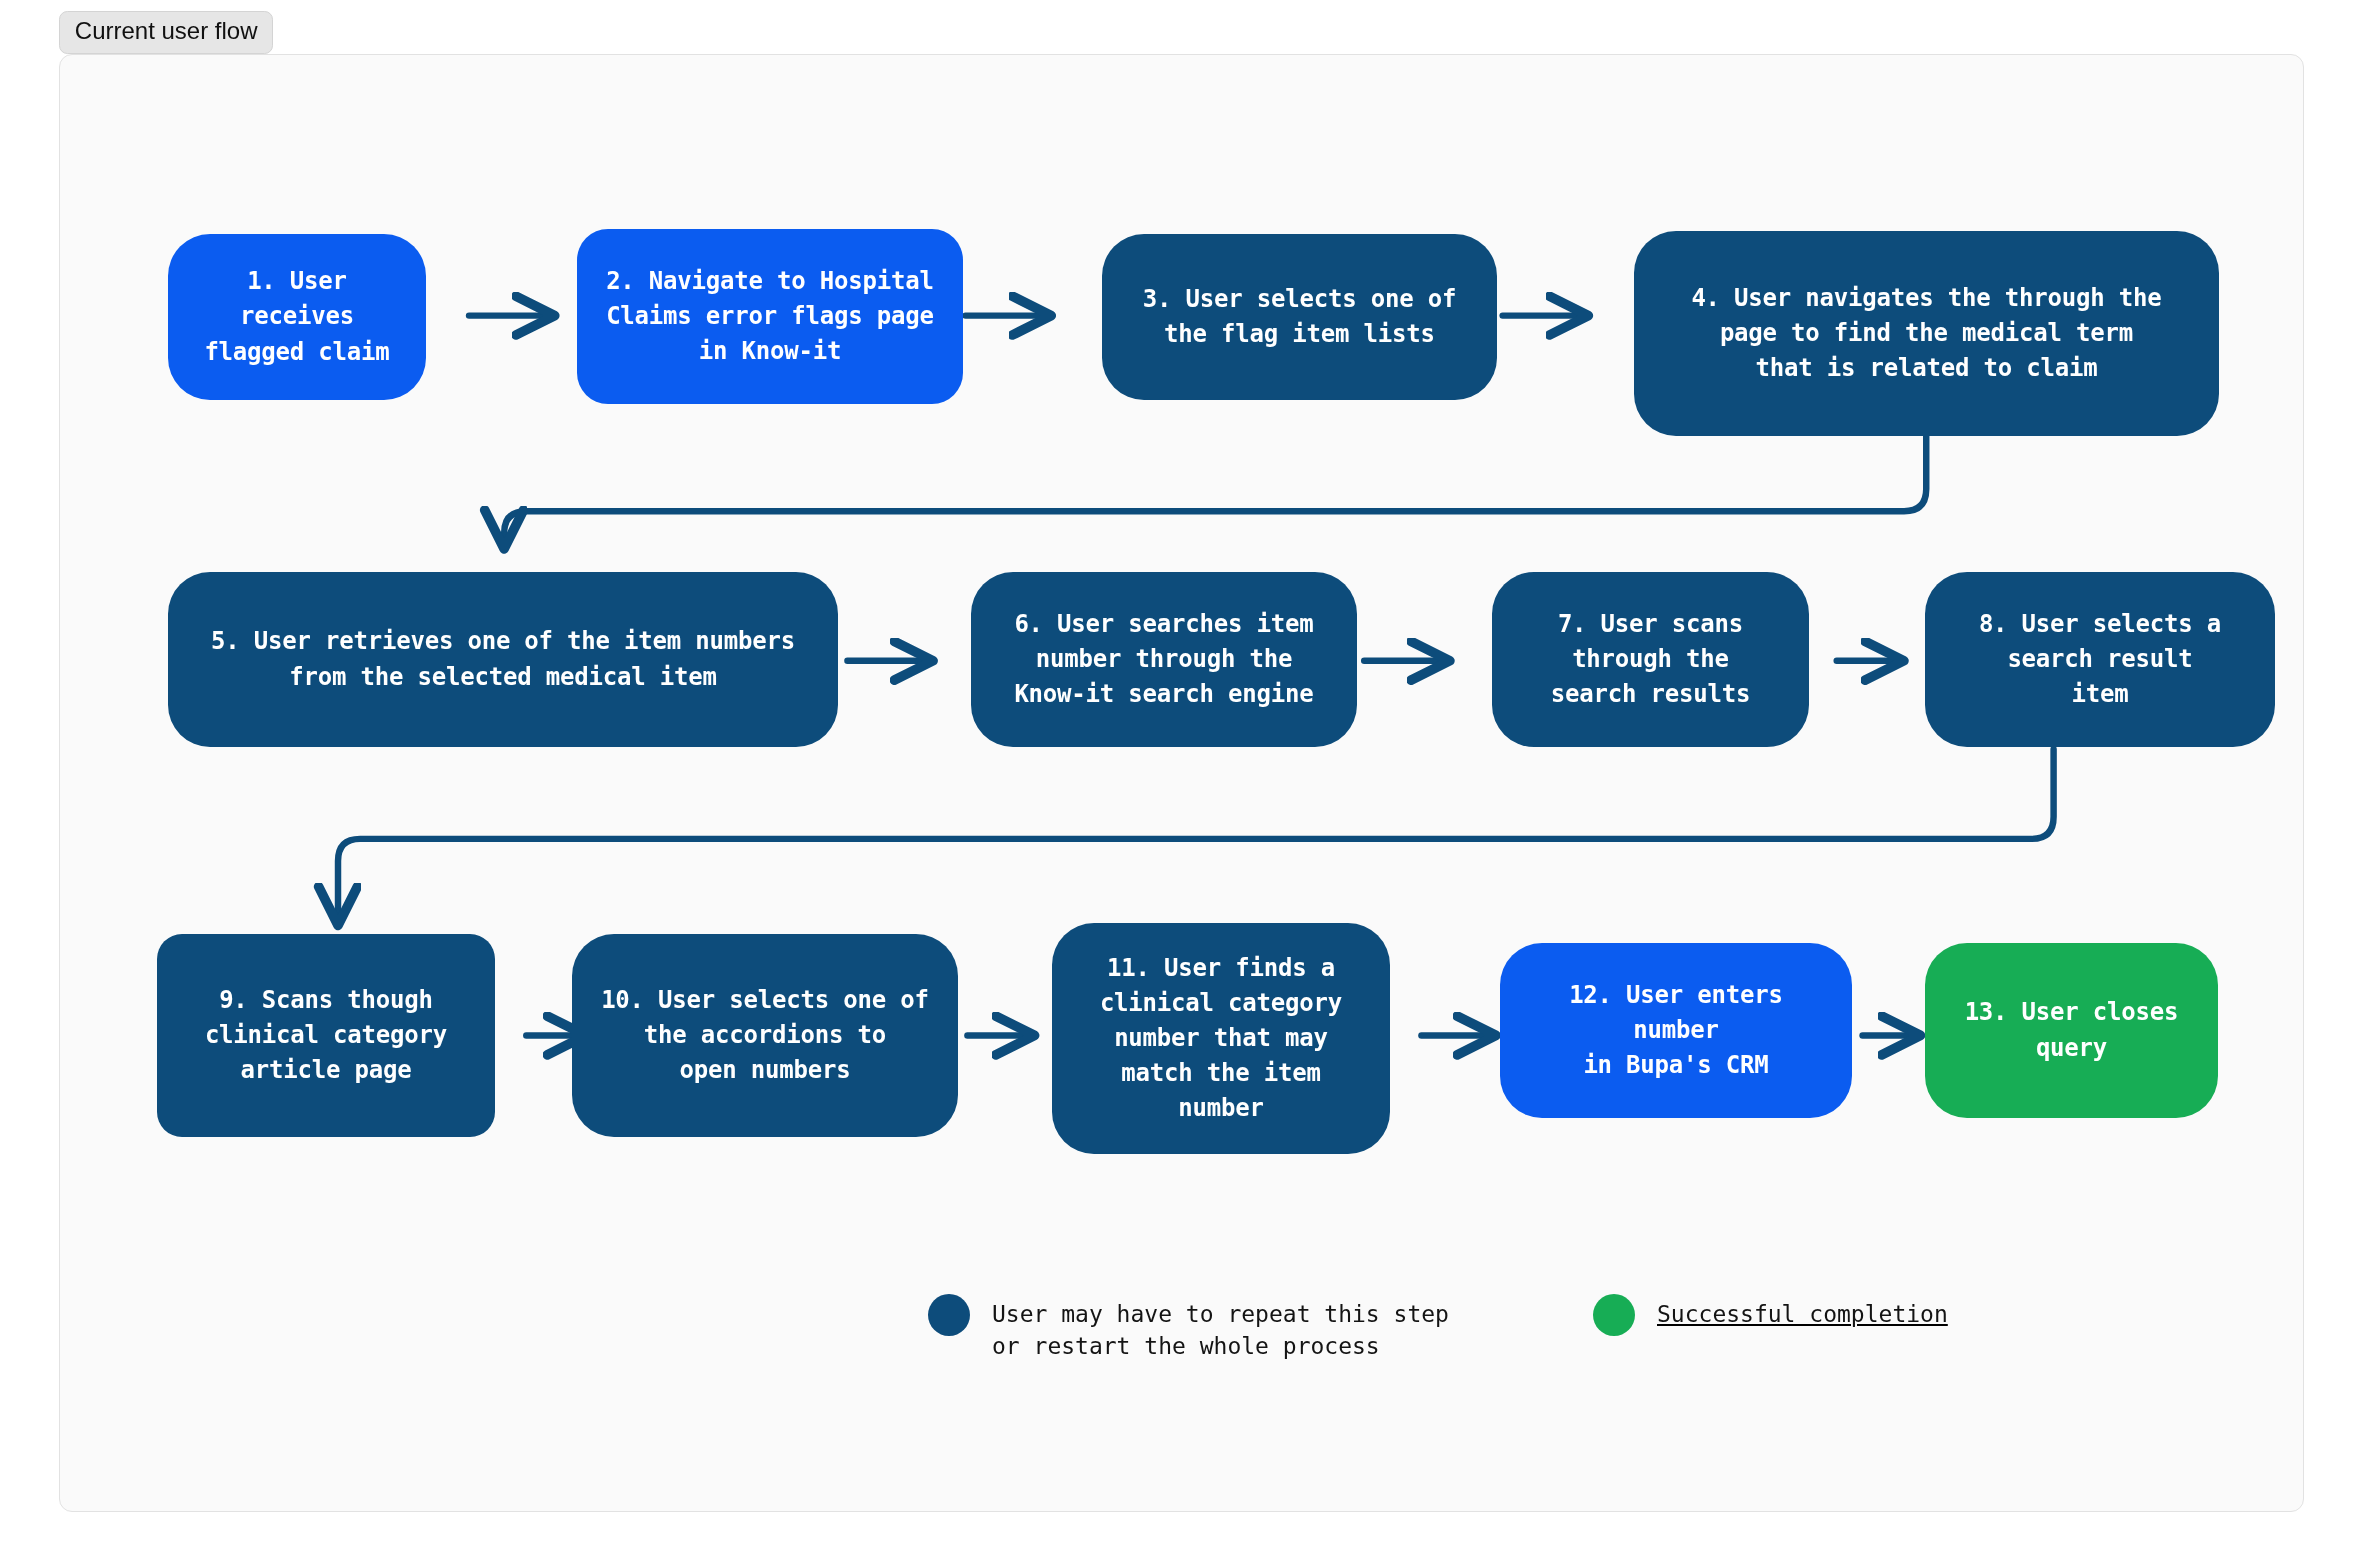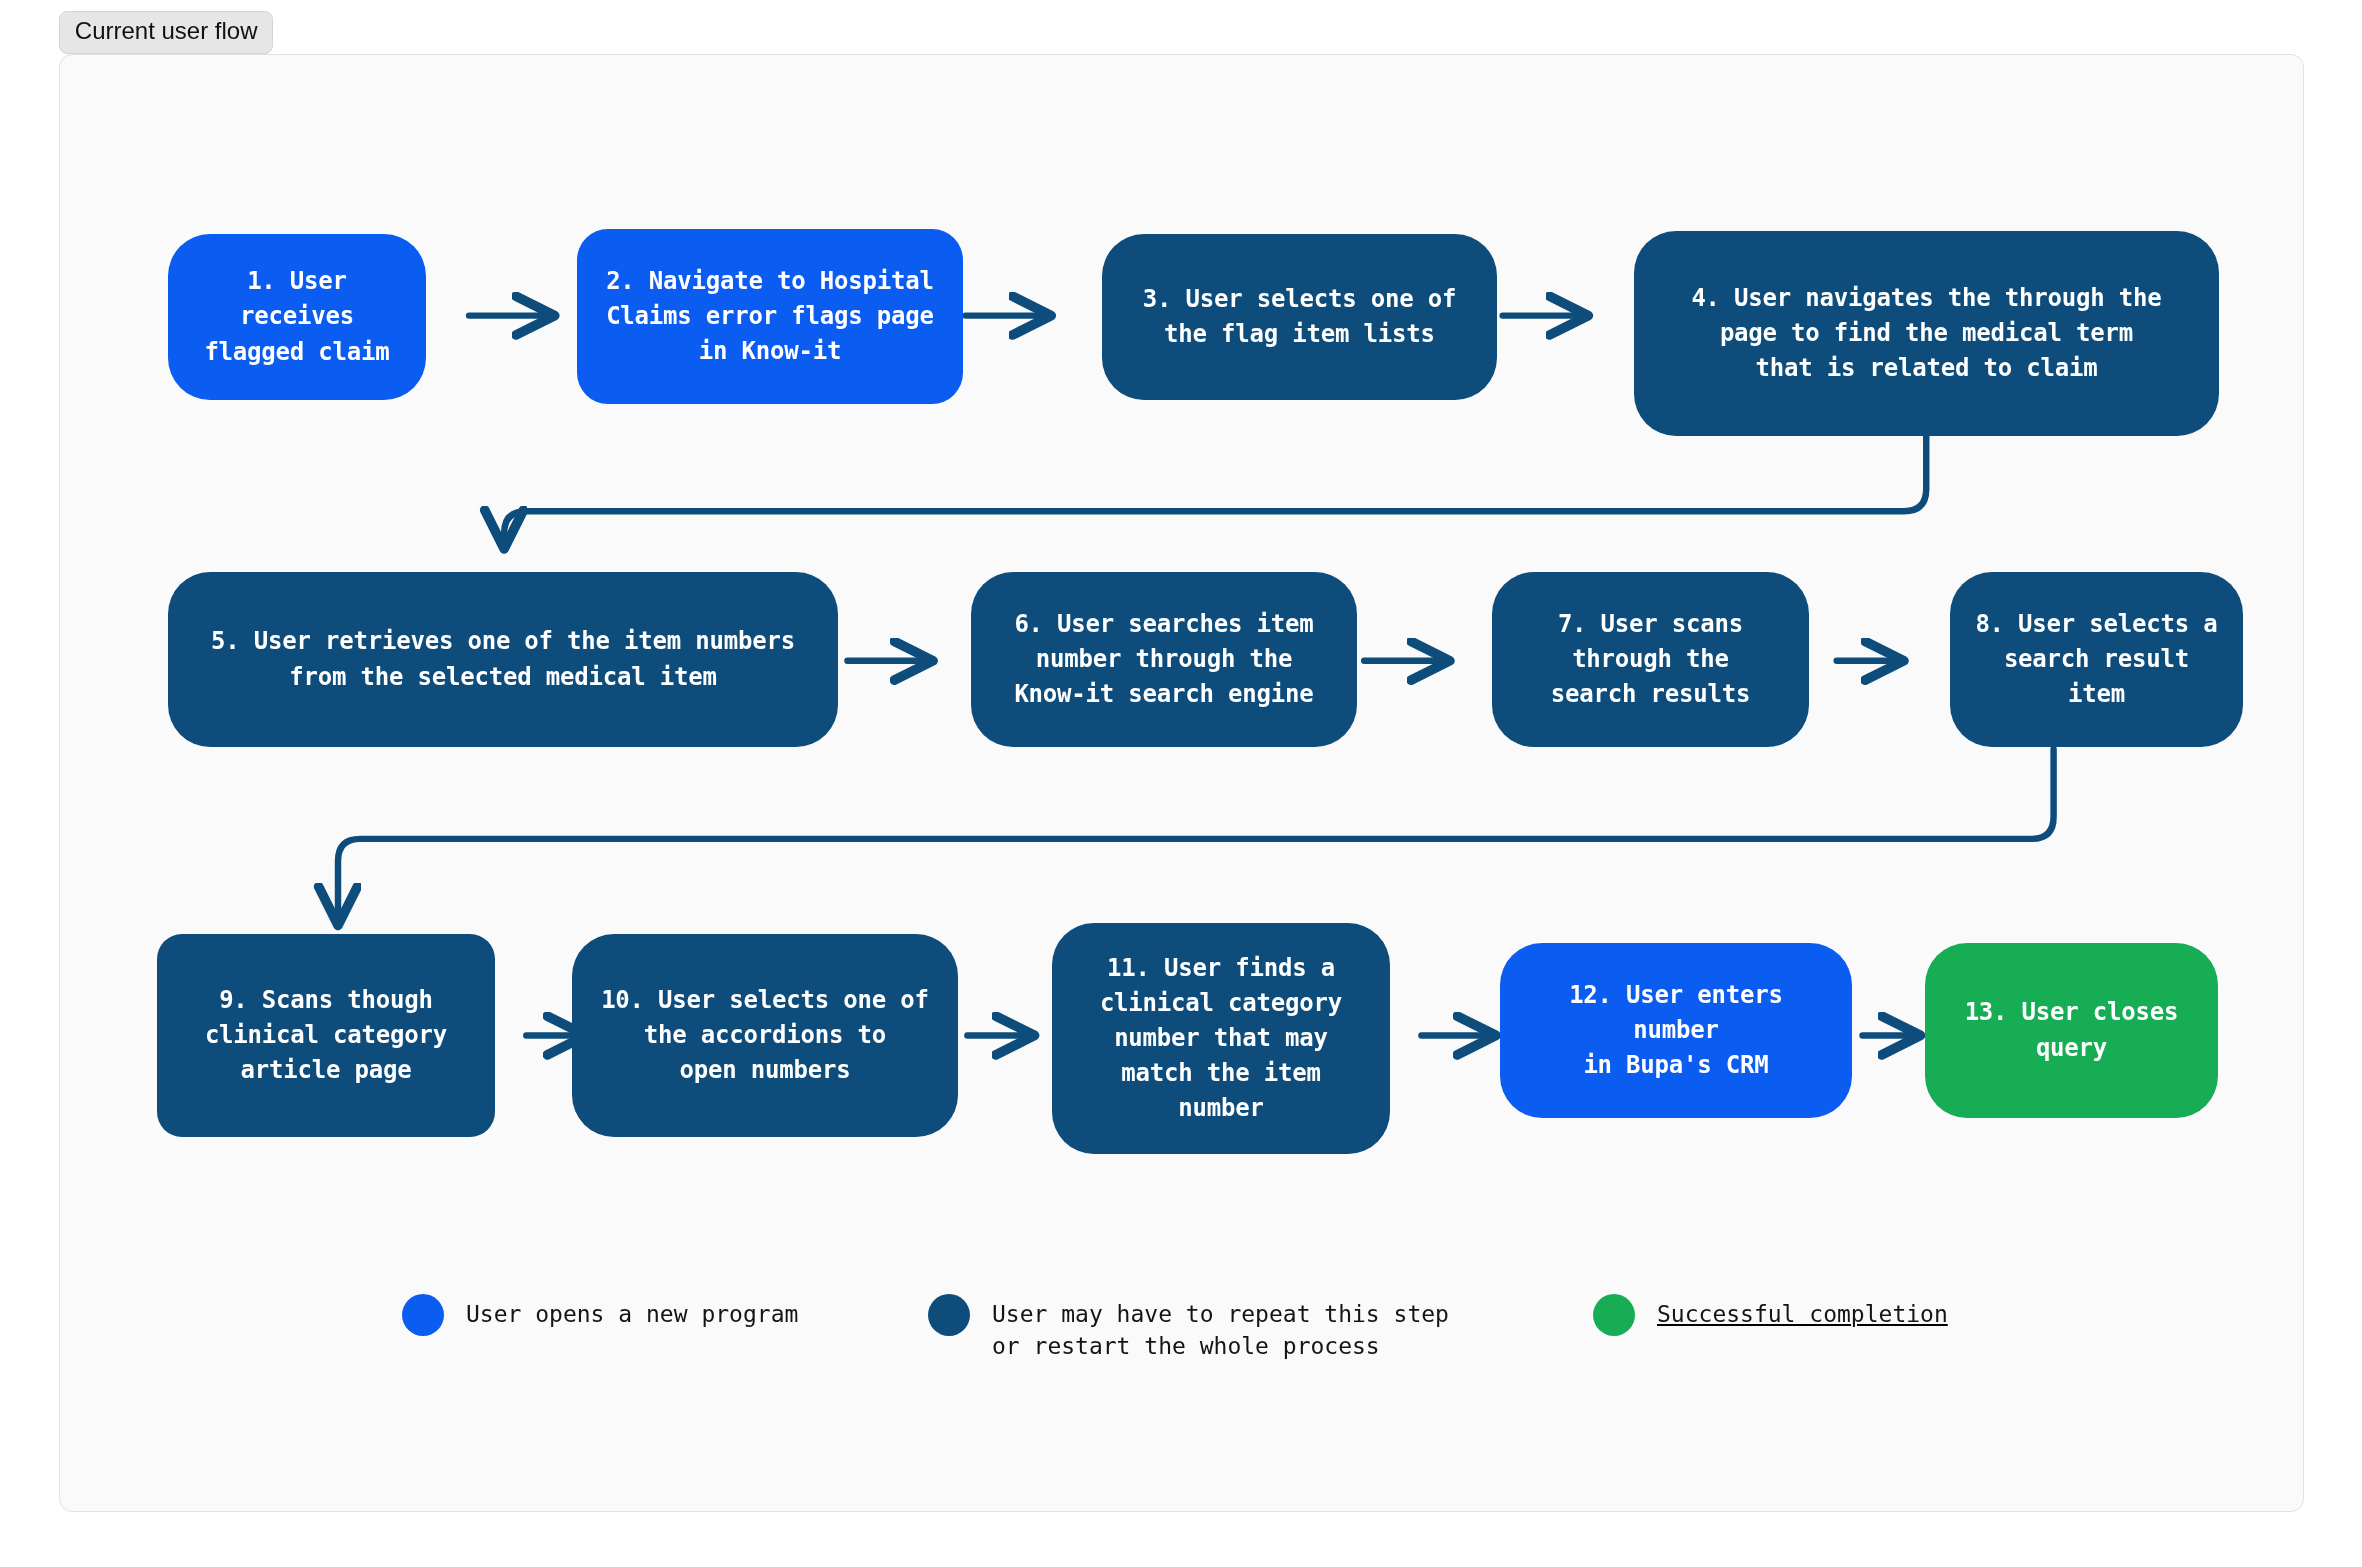--- a/index.html
+++ b/index.html
@@ -168,21 +168,21 @@
 from the selected medical item</div>
 
   <div class="node c-navy" style="left:971px; top:572px;  width:386px;  height:175px;">6. User searches item
 number through the
 Know-it search engine</div>
 
   <div class="node c-navy" style="left:1492px; top:572px;  width:317px;  height:175px;">7. User scans
 through the
 search results</div>
 
-  <div class="node c-navy" style="left:1925px; top:572px;  width:293px;  height:175px;margin-left:25px;">8. User selects a
+  <div class="node c-navy" style="left:1925px; top:572px;  width:350px;  height:175px;">8. User selects a
 search result
 item</div>
 
   <div class="node c-navy" style="left:157px;  top:934px; width:338px;  height:203px;border-radius:25px;">9. Scans though
 clinical category
 article page</div>
 
   <div class="node c-navy" style="left:572px;  top:934px; width:386px;  height:203px;">10. User selects one of
 the accordions to
 open numbers</div>
@@ -194,24 +194,20 @@
 number</div>
 
   <div class="node c-blue" style="left:1500px; top:943px; width:352px;  height:175px;">12. User enters number
 in Bupa's CRM</div>
 
   <div class="node c-green" style="left:1925px; top:943px; width:293px;  height:175px;">13. User closes
 query</div>
 
   <div class="legend">
 
-    <div class="legend-item" style="left:0px; top:0px;">
-      <span class="legend-dot c-blue"></span>
-      <span class="legend-label">User opens a new program</span>
-    </div>
 
     <div class="legend-item" style="left:526px; top:0px;">
       <span class="legend-dot c-navy"></span>
       <span class="legend-label">User may have to repeat this step
 or restart the whole process</span>
     </div>
 
     <div class="legend-item" style="left:1191px; top:0px;text-decoration:underline;">
       <span class="legend-dot c-green"></span>
       <span class="legend-label">Successful completion</span>

